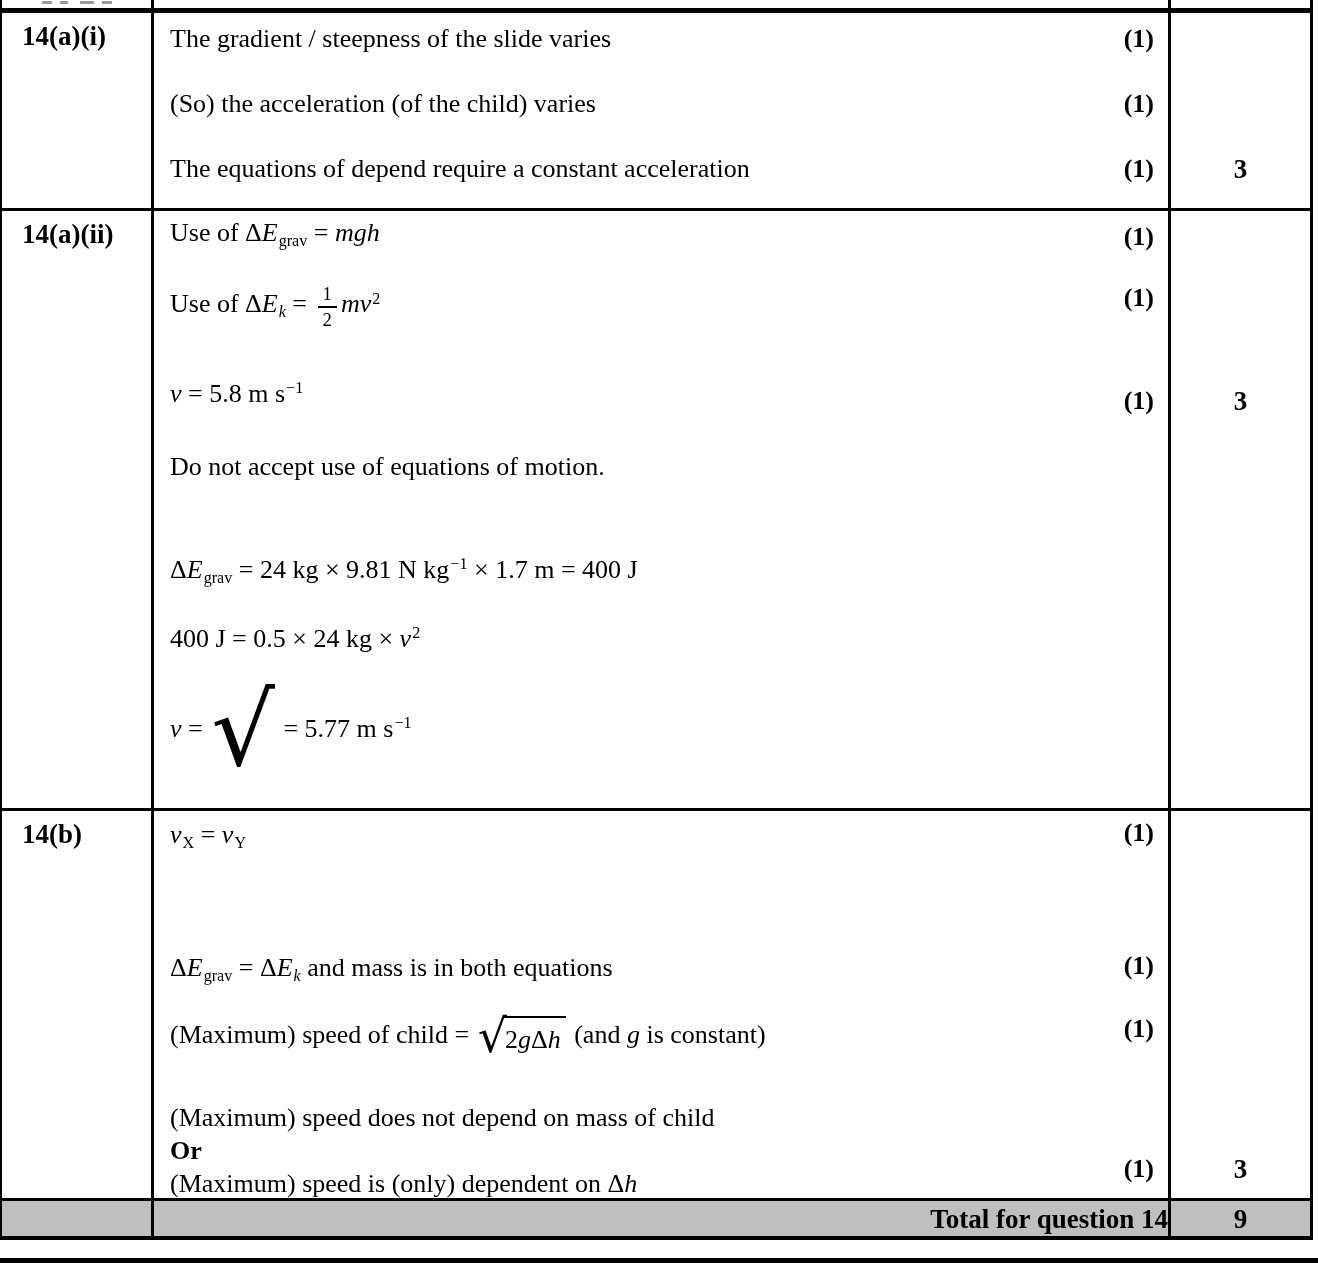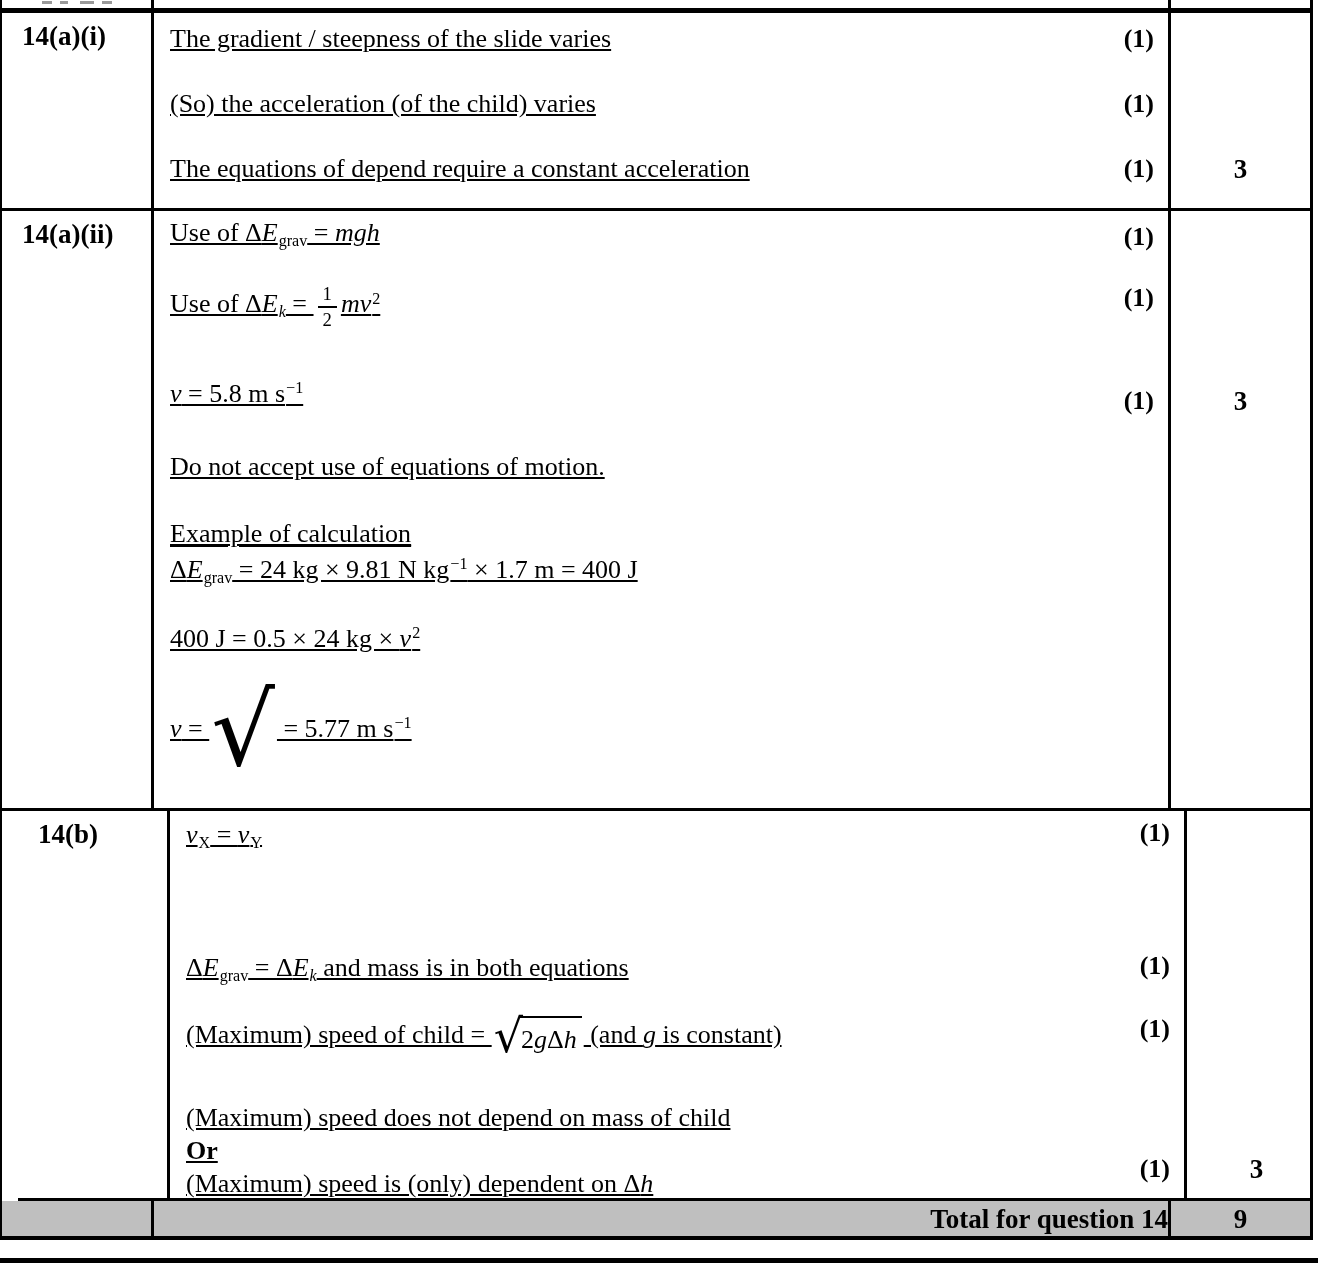--- a/index.html
+++ b/index.html
@@ -7,24 +7,24 @@
         font-family:"Liberation Serif","DejaVu Serif",serif;color:#000;font-size:26px;}
   .mstable{position:absolute;left:0;top:0;width:1313px;box-sizing:border-box;
            border-left:2px solid #000;border-right:3px solid #000;}
   .row{display:grid;grid-template-columns:152px 1017px 139px;box-sizing:border-box;
        border-bottom:3px solid #000;}
   .c{box-sizing:border-box;position:relative;}
   .c1,.c2{border-right:3px solid #000;}
   .sliver{height:13px;border-bottom-width:5px;}
   .r0{height:198px;}
   .r1{height:600px;}
-  .r2{height:390px;margin-left:16px;}
+  .r2{height:390px;}
   .trow{height:39px;border-bottom-width:4px;background:#bfbfbf;}
   .qlabel{font-weight:bold;padding:8px 0 0 20px;font-size:27px;}
-  .line{position:absolute;left:16px;white-space:nowrap;line-height:36px;text-decoration:underline;}
+  .line{position:absolute;left:16px;white-space:nowrap;line-height:36px;}
   .mark{position:absolute;right:14px;font-weight:bold;line-height:36px;font-size:26px;}
   .rtotal{position:absolute;left:0;width:100%;text-align:center;font-weight:bold;
           line-height:36px;font-size:27px;}
   .pt-i{font-style:italic;}
   .pt-b{font-weight:bold;}
   .pt-u{text-decoration:underline;text-underline-offset:3px;}
   .pt-sub{font-size:0.62em;position:relative;top:0.30em;margin-left:1px;}
   .pt-sup{font-size:0.62em;position:relative;top:-0.55em;margin-left:1px;}
   .frac{display:inline-flex;flex-direction:column;align-items:center;vertical-align:middle;
         font-size:0.72em;line-height:1.15;margin:0 4px;text-align:center;}
@@ -81,21 +81,20 @@
           <div class="line" style="top: 4px;"><span class="pt-r">Use of Δ</span><span class="pt-i">E</span><span class="pt-sub">grav</span><span class="pt-r"> = </span><span class="pt-i">mgh</span></div>
           <span class="mark" style="top: 8px;">(1)</span>
           <div class="line" style="top: 72px;"><span class="pt-r">Use of Δ</span><span class="pt-i">E</span><span class="pt-sub pt-i">k</span><span class="pt-r"> = </span><span class="frac">
               <span class="fnum"><span class="pt-r">1</span></span>
               <span class="fden"><span class="pt-r">2</span></span>
             </span><span class="pt-i">mv</span><span class="pt-sup">2</span></div>
           <span class="mark" style="top: 69px;">(1)</span>
           <div class="line" style="top: 165px;"><span class="pt-i">v</span><span class="pt-r"> = 5.8 m s</span><span class="pt-sup">−1</span></div>
           <span class="mark" style="top: 172px;">(1)</span>
           <div class="line" style="top: 238px;"><span class="pt-r">Do not accept use of equations of motion.</span></div>
-          <div class="line" style="top: 305px;"><span class="pt-u">Example of calculation</span></div>
           <div class="line" style="top: 341px;"><span class="pt-r">Δ</span><span class="pt-i">E</span><span class="pt-sub">grav</span><span class="pt-r"> = 24 kg × 9.81 N kg</span><span class="pt-sup">−1</span><span class="pt-r"> × 1.7 m = 400 J</span></div>
           <div class="line" style="top: 410px;"><span class="pt-r">400 J = 0.5 × 24 kg × </span><span class="pt-i">v</span><span class="pt-sup">2</span></div>
           <div class="line" style="top: 478px;"><span class="pt-i">v</span><span class="pt-r"> = </span><span class="sqrt big">
               <span class="sign">√</span>
             </span><span class="pt-r"> = 5.77 m s</span><span class="pt-sup">−1</span></div>
         </div>
       <div class="c c3">
           <span class="rtotal" style="top: 172px;">3</span>
         </div>
     </div>

